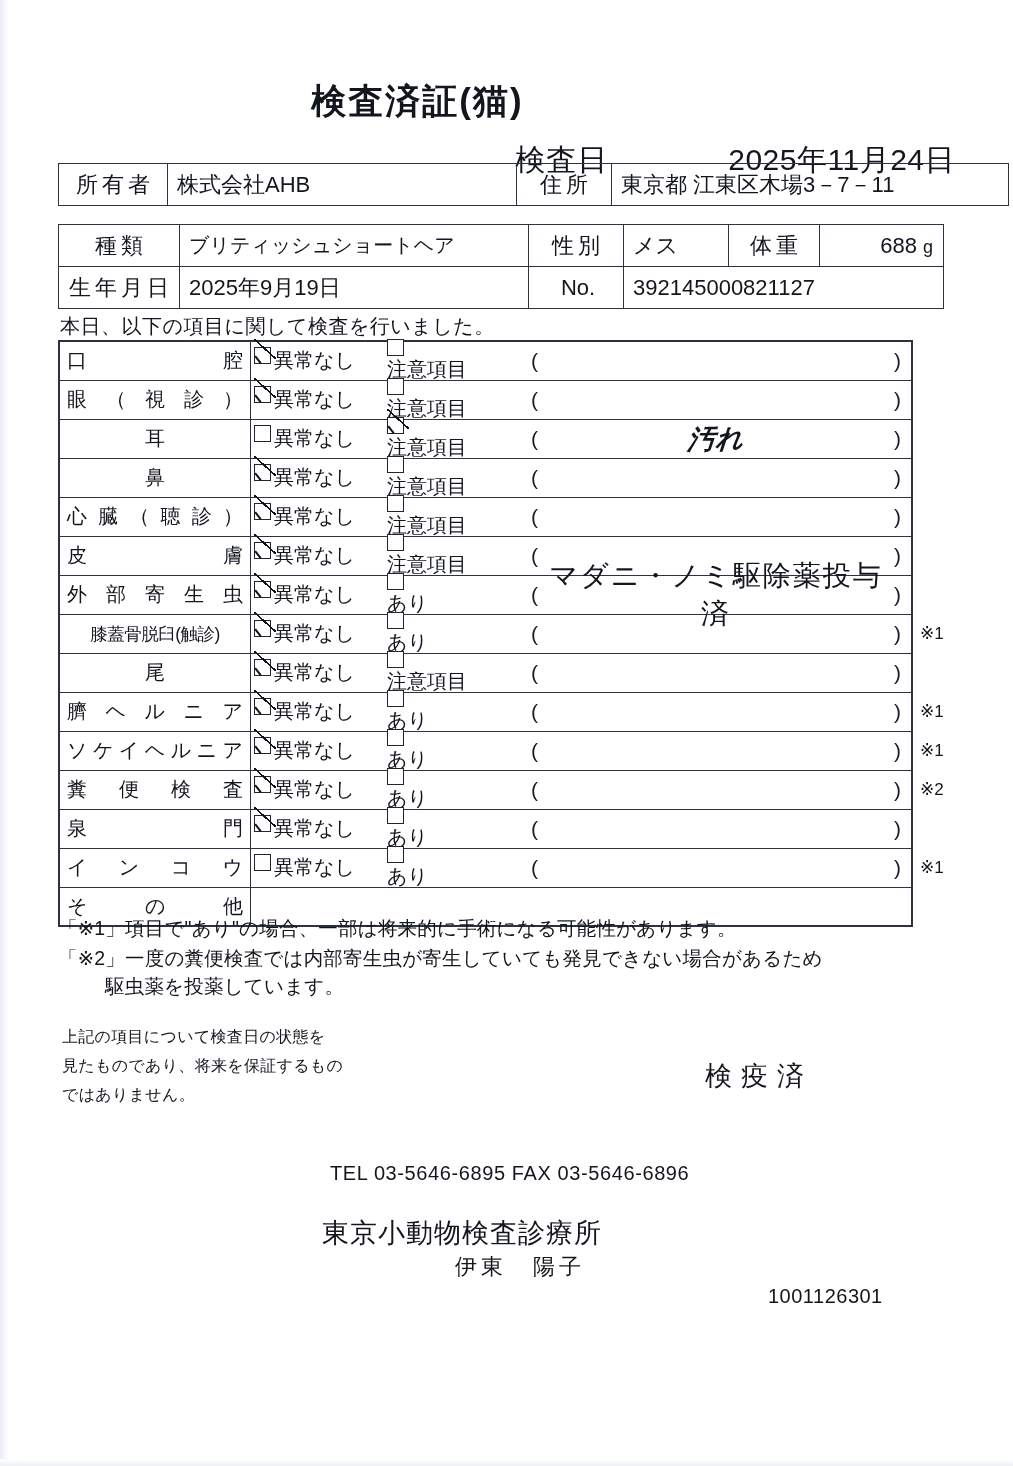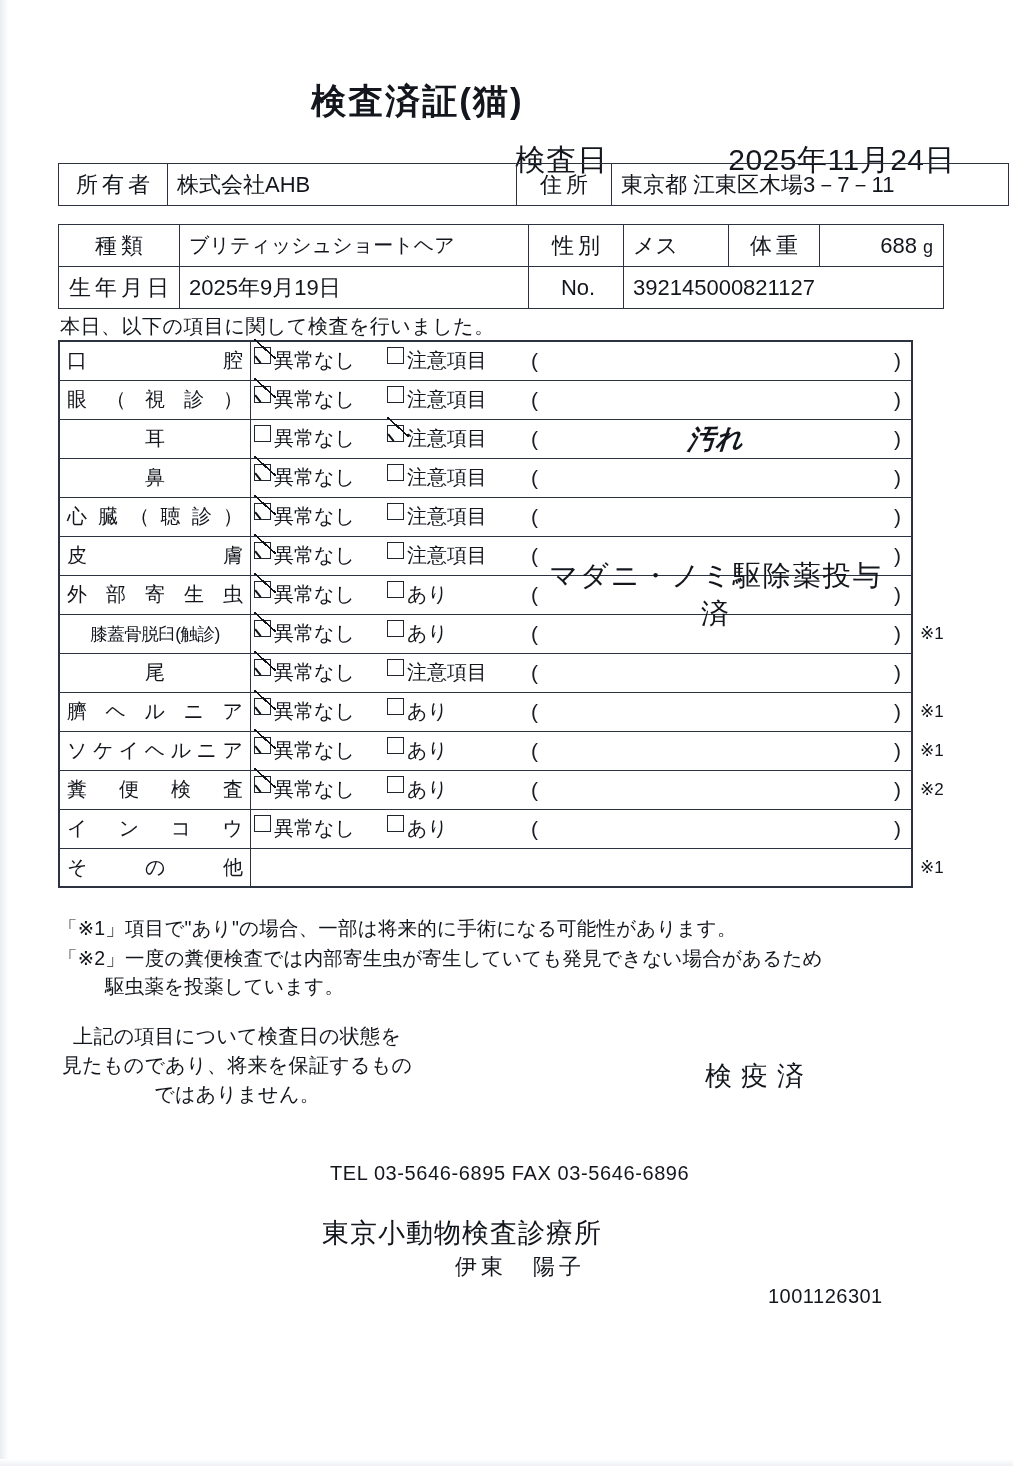--- a/index.html
+++ b/index.html
@@ -77,21 +77,21 @@
   td.itemlabel .spread{
     display:block;text-align:justify;text-align-last:justify;
   }
   td.itemlabel .center{display:block;text-align:center;}
   td.itemlabel .tight{display:block;text-align:center;font-size:17.5px;letter-spacing:-0.5px;}
 
   td.opts{padding:0;}
   .optrow{display:flex;align-items:center;height:37px;}
   .opt{display:flex;align-items:flex-start;white-space:nowrap;}
   .opt1{width:133px;padding-left:3px;}
-  .opt2{width:140px;}
+  .opt2{width:140px;flex-direction:column;}
   .cbox{
     position:relative;display:inline-block;
     width:15px;height:15px;border:1.6px solid #21252e;
     margin-right:3px;flex:none;background:#fff;
   }
   .cbox.checked::after{
     content:"";position:absolute;
     left:-1px;top:-9px;width:22px;height:20px;
     background:
       linear-gradient(to top right,transparent 47.3%,#0f1318 47.3%,#0f1318 53%,transparent 53%);
@@ -121,21 +121,21 @@
   }
   .markrow{height:39px;display:flex;align-items:center;}
 
   
   .fn{position:absolute;left:58px;font-size:19.5px;letter-spacing:0.2px;}
   .fn1{top:915px;}
   .fn2{top:945px;}
   .fn2b{top:973px;left:105px;}
 
   
-  .disc{position:absolute;left:62px;top:1022px;font-size:20px;line-height:29px;letter-spacing:0.3px;text-align:center;}
+  .disc{position:absolute;left:62px;top:1022px;font-size:16px;line-height:29px;letter-spacing:0.3px;}
   .stamp{position:absolute;left:705px;top:1058px;font-size:27px;letter-spacing:9px;}
 
   .addr{position:absolute;left:314px;top:1117px;font-size:20px;letter-spacing:0.4px;}
   .addr .zip{margin-right:34px;}
   .tel{position:absolute;left:330px;top:1162px;font-size:20px;letter-spacing:0.6px;}
   .clinic{position:absolute;left:322px;top:1215px;font-size:27px;letter-spacing:1px;}
   .vet{position:absolute;left:455px;top:1252px;font-size:22px;letter-spacing:4px;}
   .serial{position:absolute;left:768px;top:1285px;font-size:20px;letter-spacing:0.5px;}
 </style>
 </head>
@@ -448,20 +448,42 @@
               <div class="paren">
                 <span class="pl">(</span>
                 <span class="note"></span>
                 <span class="pr">)</span>
               </div>
             </div>
           </td>
         </tr>
         <tr>
           <td class="itemlabel">
+            <span class="spread">泉門</span>
+          </td>
+          <td class="opts">
+            <div class="optrow">
+              <div class="opt opt1">
+                <span class="cbox checked"></span>
+                <span>異常なし</span>
+              </div>
+              <div class="opt opt2">
+                <span class="cbox"></span>
+                <span>あり</span>
+              </div>
+              <div class="paren">
+                <span class="pl">(</span>
+                <span class="note"></span>
+                <span class="pr">)</span>
+              </div>
+            </div>
+          </td>
+        </tr>
+        <tr>
+          <td class="itemlabel">
             <span class="spread">インコウ</span>
           </td>
           <td class="opts">
             <div class="optrow">
               <div class="opt opt1">
                 <span class="cbox"></span>
                 <span>異常なし</span>
               </div>
               <div class="opt opt2">
                 <span class="cbox"></span>

